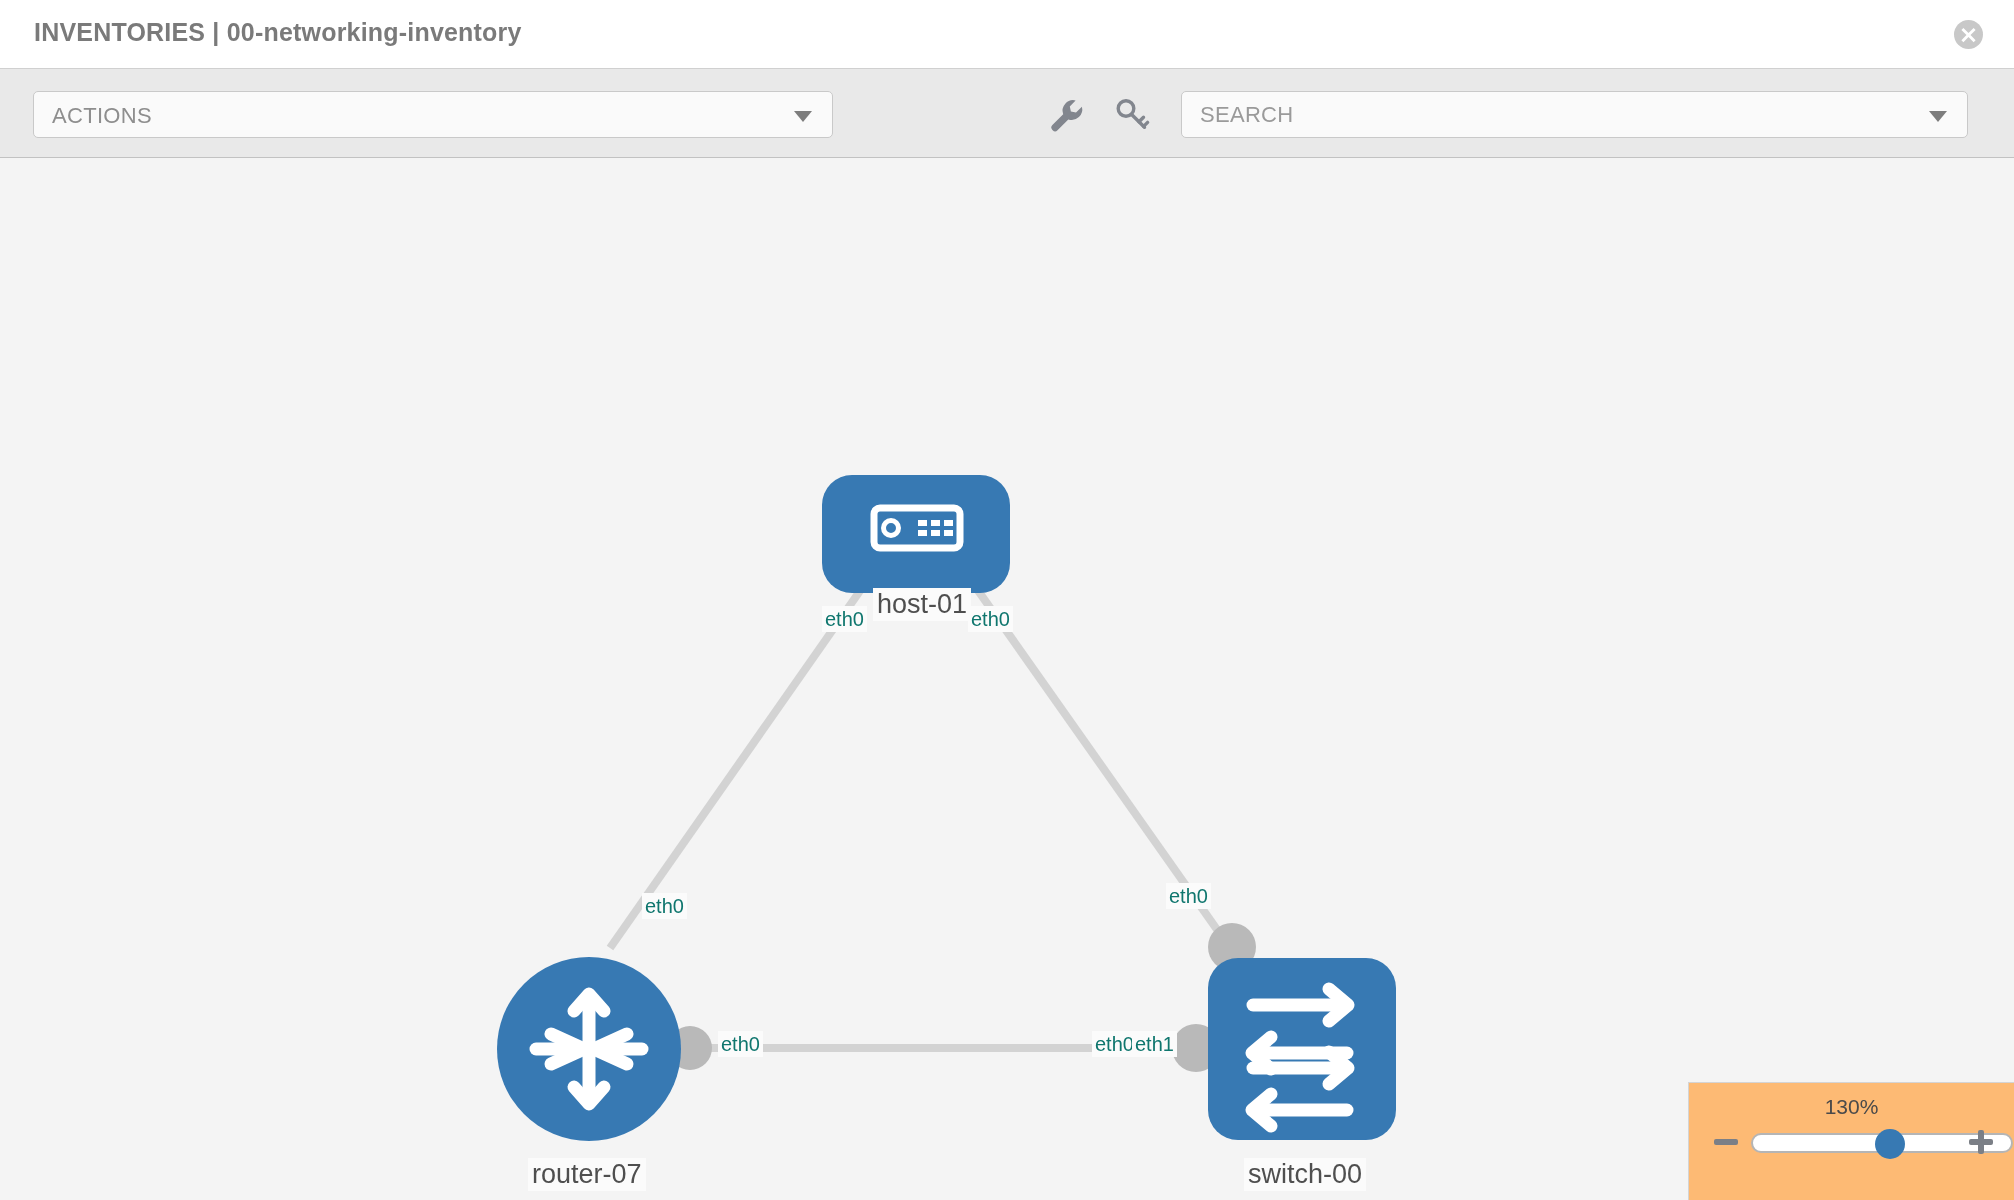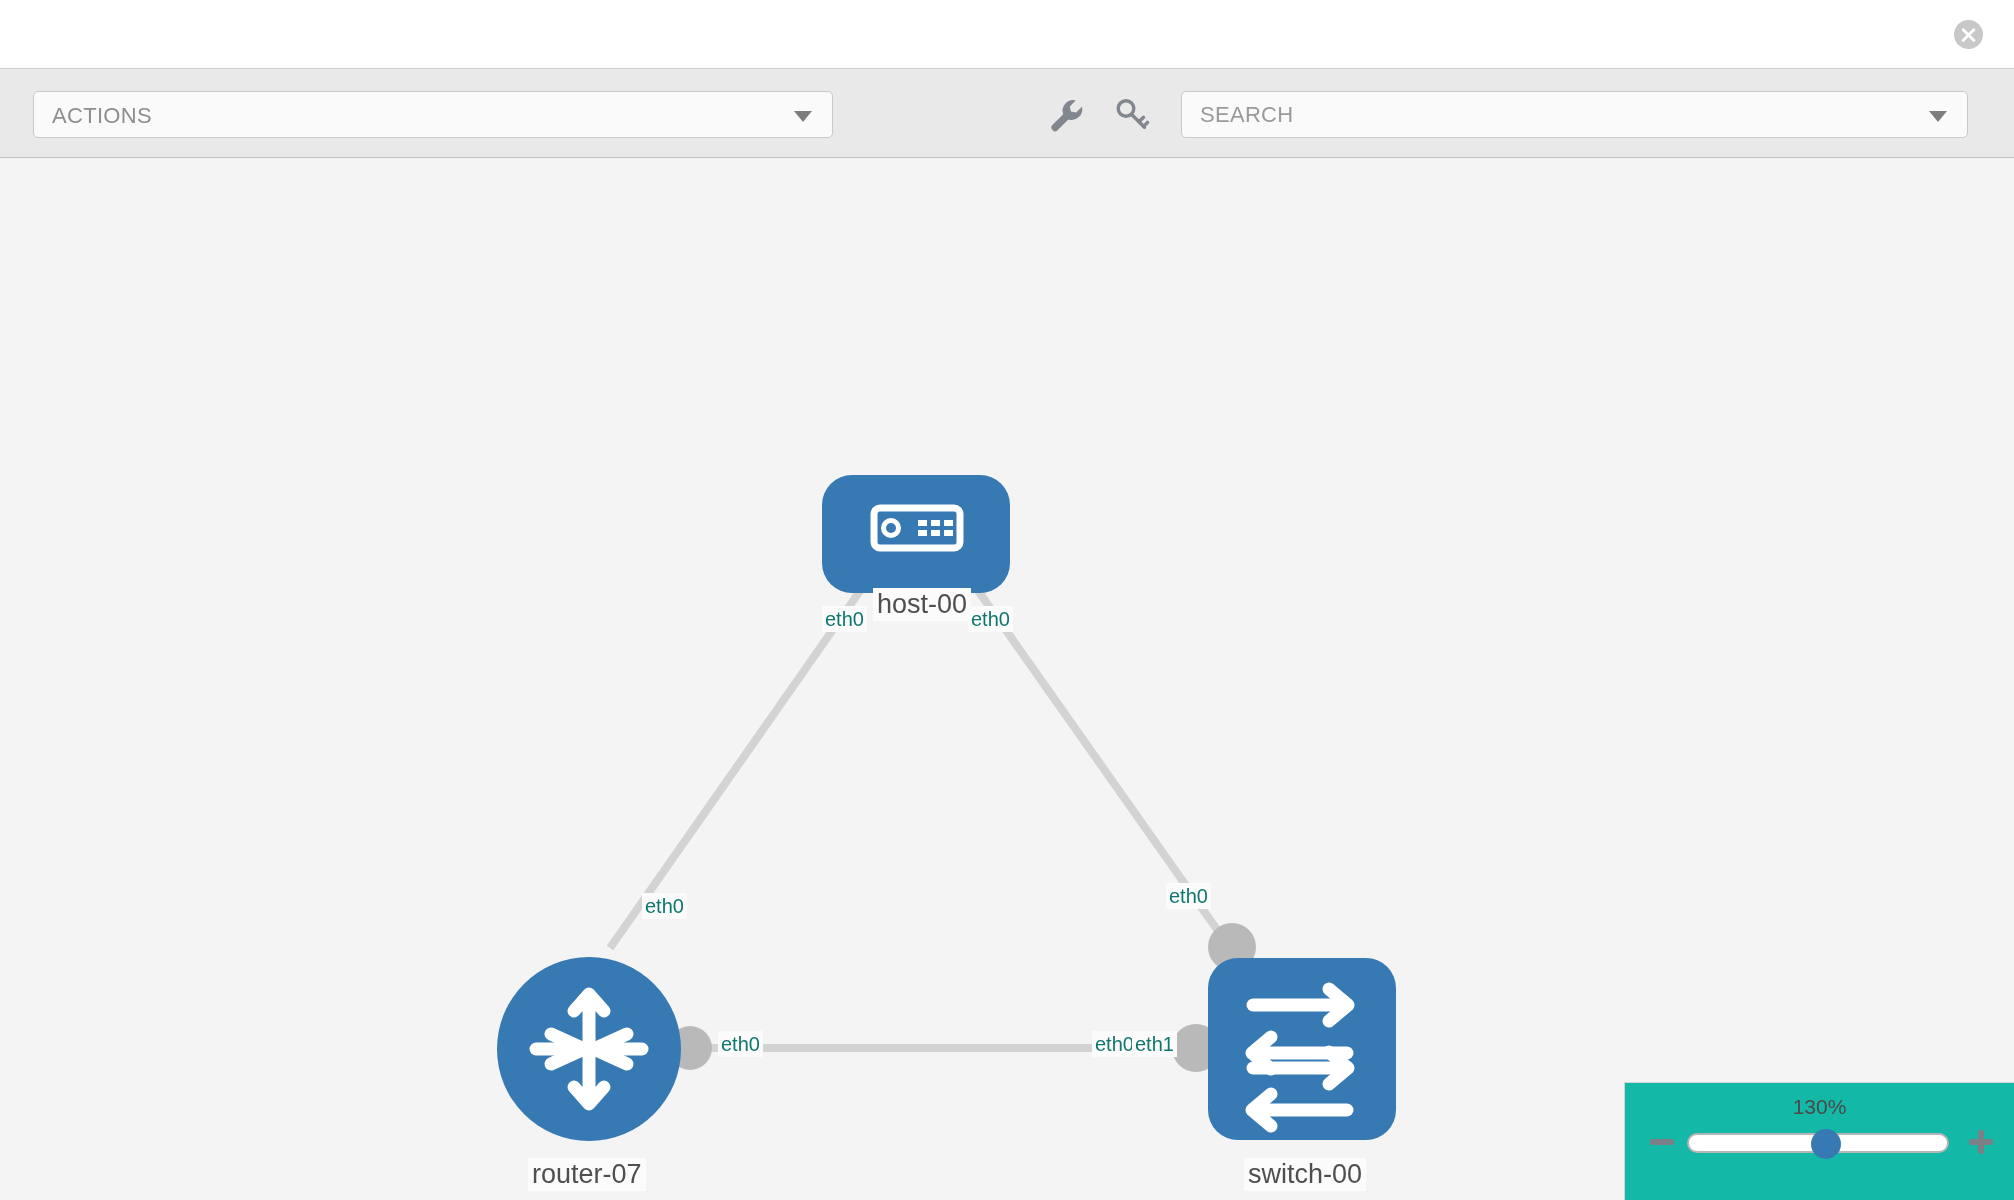--- a/index.html
+++ b/index.html
@@ -152,23 +152,23 @@
     font-size: 20px;
     padding: 3px 3px;
     color: #0f766e;
   }
 
   
   .zoom-panel {
     position: absolute;
     right: 0;
     bottom: 0;
-    width: 390px;
+    width: 326px;
     height: 118px;
-    background: #14b8a6;
+    background: #fdba74;
     border: 1px solid #d4d4d4;
     border-right: none;
     border-bottom: none;
     text-decoration: underline;
   }
   .zoom-percent {
     position: absolute;
     top: 12px;
     left: 0; right: 0;
     text-align: center;
@@ -205,20 +205,21 @@
     background: #3779b3;
     cursor: grab;
   }
 </style>
 </head>
 <body>
 
 <div id="app">
 
   <div class="header">
+    <div class="header-title">INVENTORIES | 00-networking-inventory</div>
     <div class="close-btn">
       <svg width="29" height="29" viewBox="0 0 29 29" aria-hidden="true">
         <path d="M9.4 8 L14.5 13.1 L19.6 8 L21.6 10 L16.5 15.1 L21.6 20.2 L19.6 22.2 L14.5 17.1 L9.4 22.2 L7.4 20.2 L12.5 15.1 L7.4 10 Z" fill="#ffffff"></path>
       </svg>
     </div>
   </div>
 
   <div class="toolbar">
 
     <div class="actions-select">
@@ -307,21 +308,21 @@
           <path d="M1347 895 L1255 895"></path>
           <path d="M1271 879 L1252 895 L1271 911"></path>
           <path d="M1253 910 L1345 910"></path>
           <path d="M1329 894 L1348 910 L1329 926"></path>
           <path d="M1347 952 L1255 952"></path>
           <path d="M1271 936 L1252 952 L1271 968"></path>
         </g>
       </g>
     </svg>
 
-    <div class="node-label" style="left:873px; top:430px;">host-00</div>
+    <div class="node-label" style="left:873px; top:430px;">host-01</div>
     <div class="node-label" style="left:528px; top:1000px;">router-07</div>
     <div class="node-label" style="left:1244px;top:1000px;">switch-00</div>
 
     <div class="edge-label" style="left:822px; top:448px;">eth0</div>
     <div class="edge-label" style="left:968px; top:448px;">eth0</div>
     <div class="edge-label" style="left:642px; top:735px;">eth0</div>
     <div class="edge-label" style="left:1166px;top:725px;">eth0</div>
     <div class="edge-label" style="left:718px; top:873px;">eth0</div>
     <div class="edge-label" style="left:1092px;top:873px;">eth0</div>
     <div class="edge-label" style="left:1110px;top:873px;margin-left:22px;">eth1</div>

